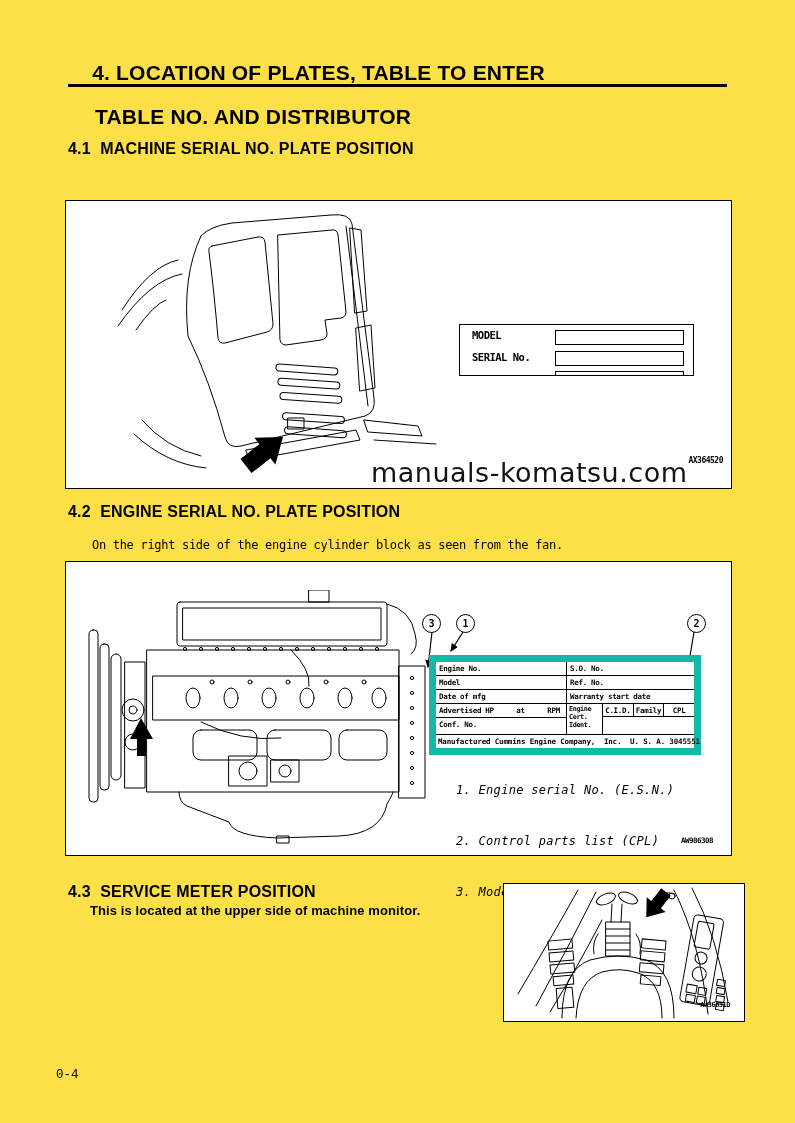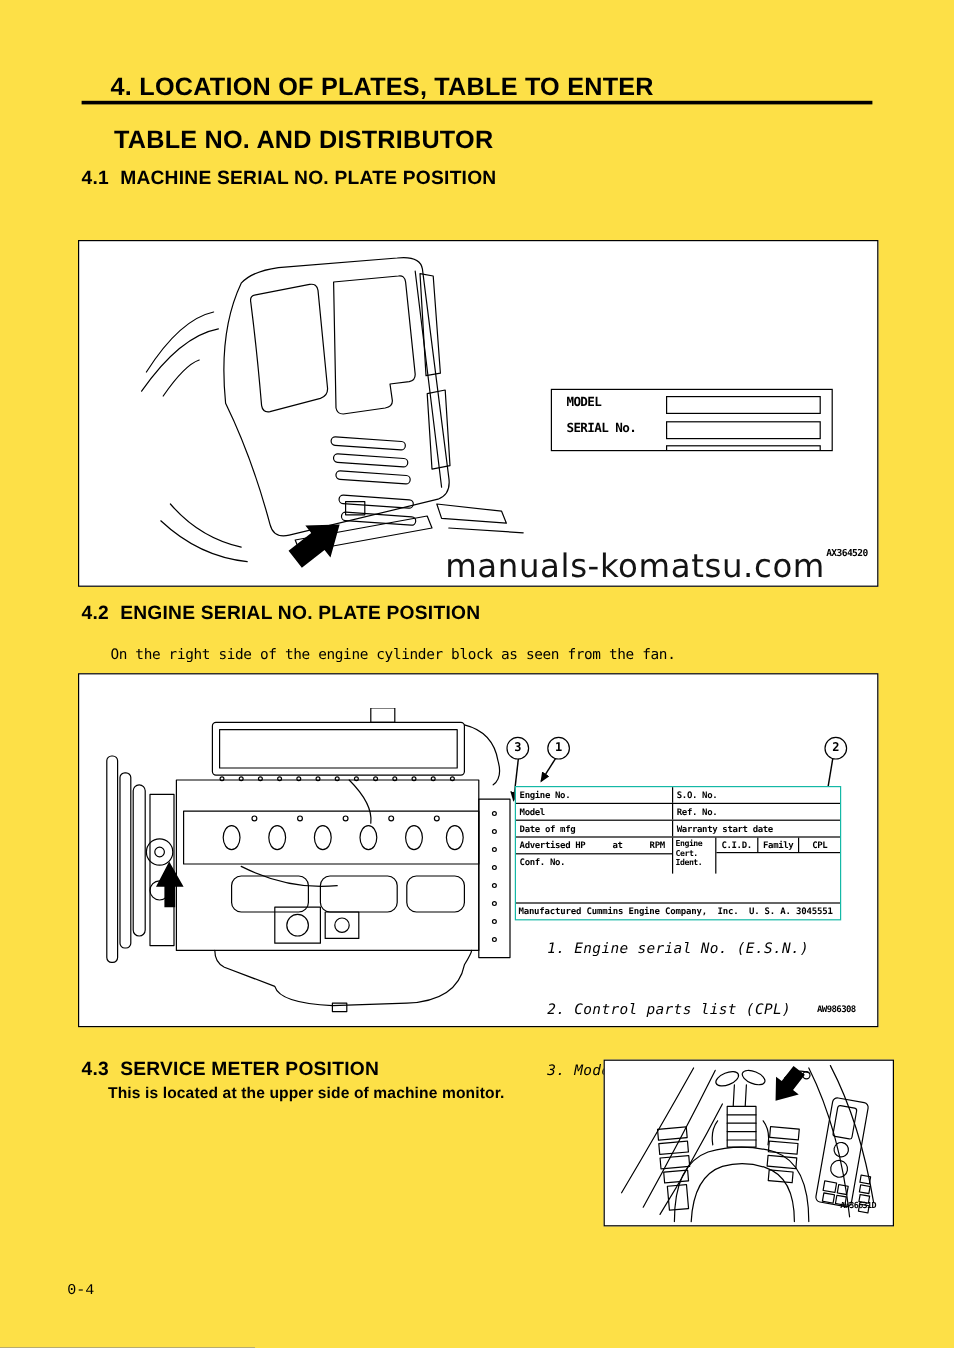--- a/index.html
+++ b/index.html
@@ -45,21 +45,21 @@
   .mplate{left:393px;top:123px;width:233px;height:50px;border:1px solid #000;
           overflow:hidden;font-family:"DejaVu Sans Mono",monospace;font-weight:bold;
           font-size:10.5px;letter-spacing:-.5px;}
   .mplate .lbl{position:absolute;left:12px;}
   .mplate .l1{top:4px;} .mplate .l2{top:26px;}
   .mplate .box{position:absolute;left:95px;width:127px;border:1px solid #000;}
   .mplate .bx1{top:5px;height:13px;} .mplate .bx2{top:26px;height:13px;}
   .mplate .bx3{top:46px;height:13px;}
 
   
-  .eplate{left:363px;top:93px;width:272px;border:1px solid #14b8a6;background:#fff;
+  .eplate{left:363px;top:93px;width:272px;border:7px solid #14b8a6;background:#fff;
           font-family:"DejaVu Sans Mono",monospace;font-weight:bold;font-size:7.5px;
           letter-spacing:-.3px;box-sizing:border-box;z-index:2;}
   .ep-row{display:flex;}
   .bt{border-top:1px solid #000;}
   .ep-l{width:131px;border-right:1px solid #000;padding:2px 0 0 3px;box-sizing:border-box;}
   .ep-r{flex:1;padding:2px 0 0 3px;box-sizing:border-box;}
   .ep-h13{height:13px;}
   .ep-block{height:30px;}
   .ep-leftcol{width:131px;border-right:1px solid #000;box-sizing:border-box;
               display:flex;flex-direction:column;}
@@ -67,21 +67,21 @@
          padding:2px 6px 0 3px;box-sizing:border-box;}
   .ep-conf{flex:1;padding:2px 0 0 3px;}
   .ep-rightcol{flex:1;display:flex;}
   .ep-eci{width:36px;border-right:1px solid #000;padding:1px 0 0 2px;box-sizing:border-box;
           font-size:6.8px;line-height:8px;letter-spacing:-.4px;}
   .ep-cidwrap{flex:1;display:flex;flex-direction:column;}
   .ep-cidrow{display:flex;height:13px;border-bottom:1px solid #000;box-sizing:border-box;}
   .ep-cid{flex:1;text-align:center;padding-top:2px;}
   .ep-div{border-right:1px solid #000;}
   .ep-mfg{height:14px;padding:2px 0 0 2px;box-sizing:border-box;white-space:pre;
-          letter-spacing:-.15px;margin-top:24px;}
+          letter-spacing:-.15px;}
 
   
   .callout{position:absolute;width:17px;height:17px;border:1px solid #000;border-radius:50%;
            text-align:center;font-family:"DejaVu Sans Mono",monospace;font-weight:bold;
            font-size:10px;line-height:17px;background:#fff;z-index:3;}
   .c3{left:356px;top:52px;} .c1{left:390px;top:52px;} .c2{left:621px;top:52px;}
   .leaders{left:0;top:0;z-index:2;pointer-events:none;}
 
   
   .legend{left:390px;top:186px;font-family:"DejaVu Sans Mono",monospace;font-size:12px;

